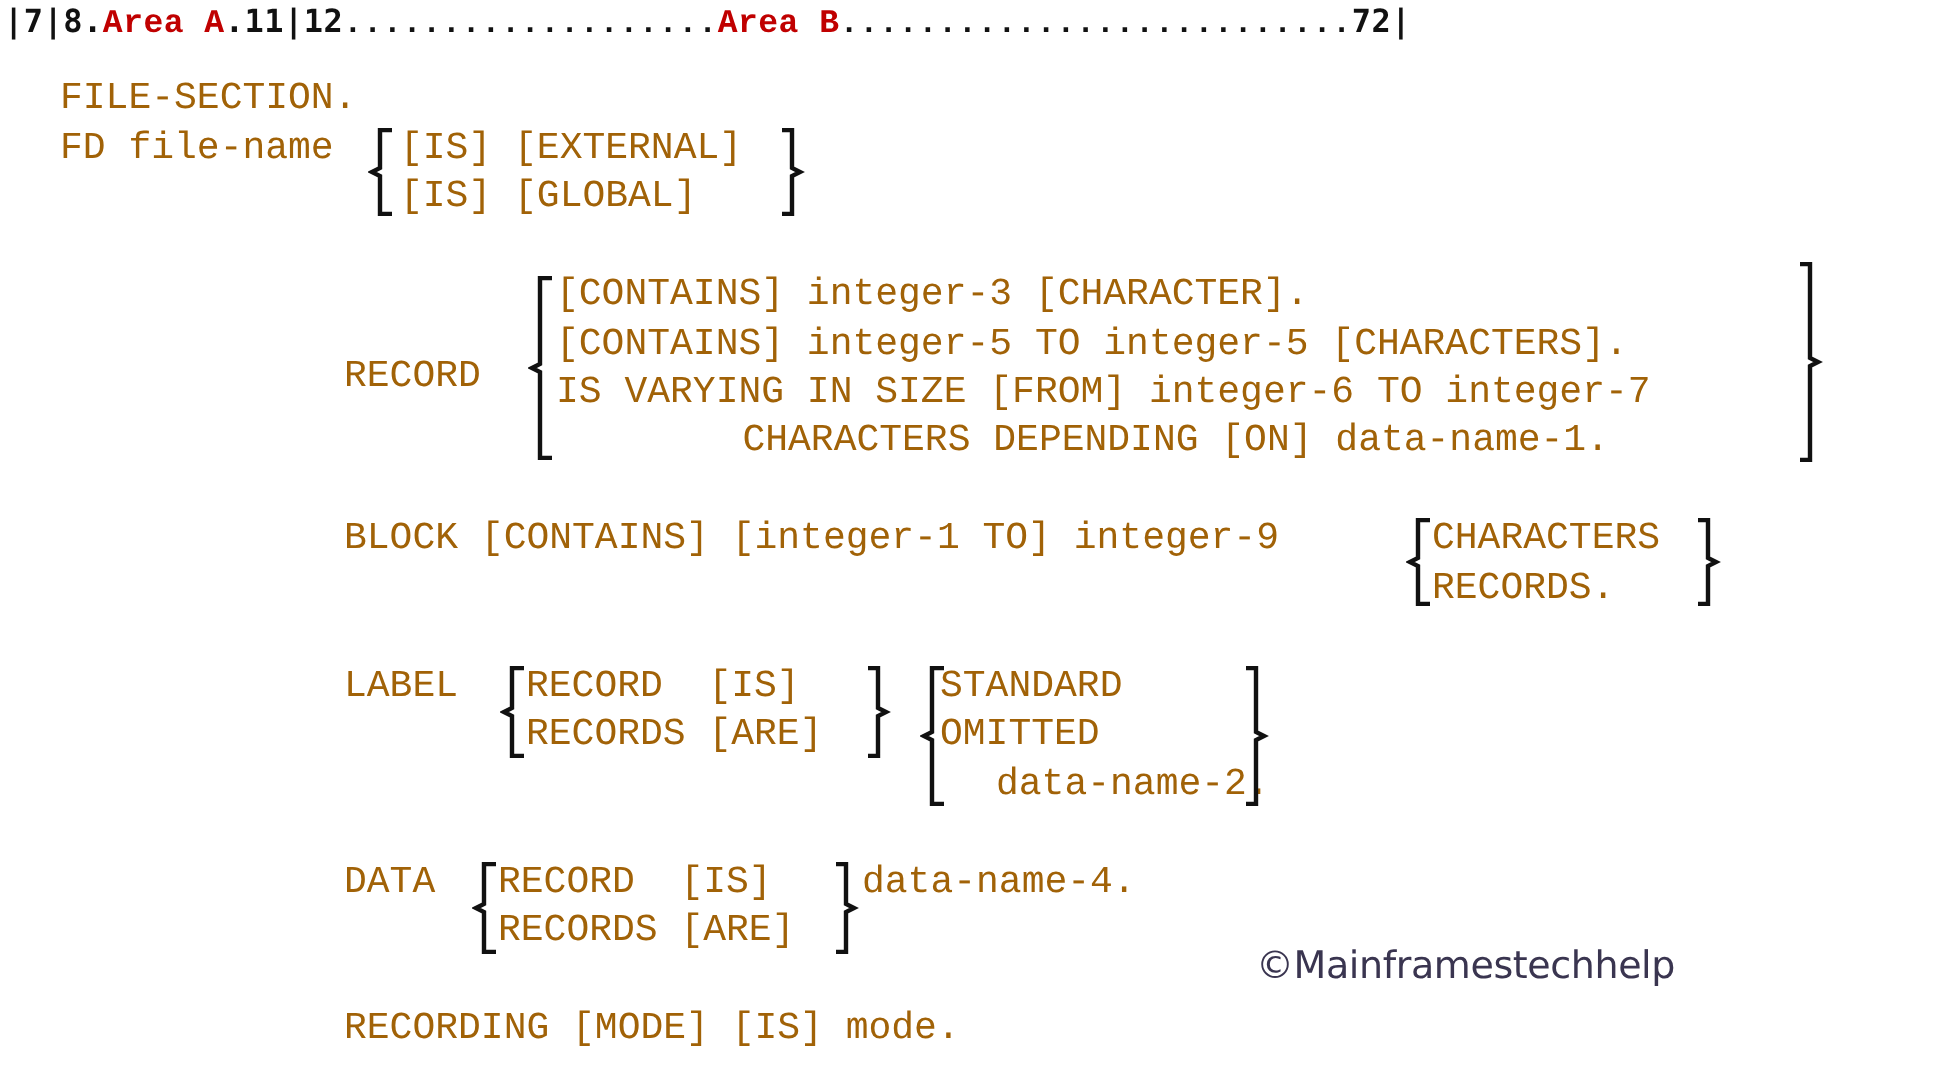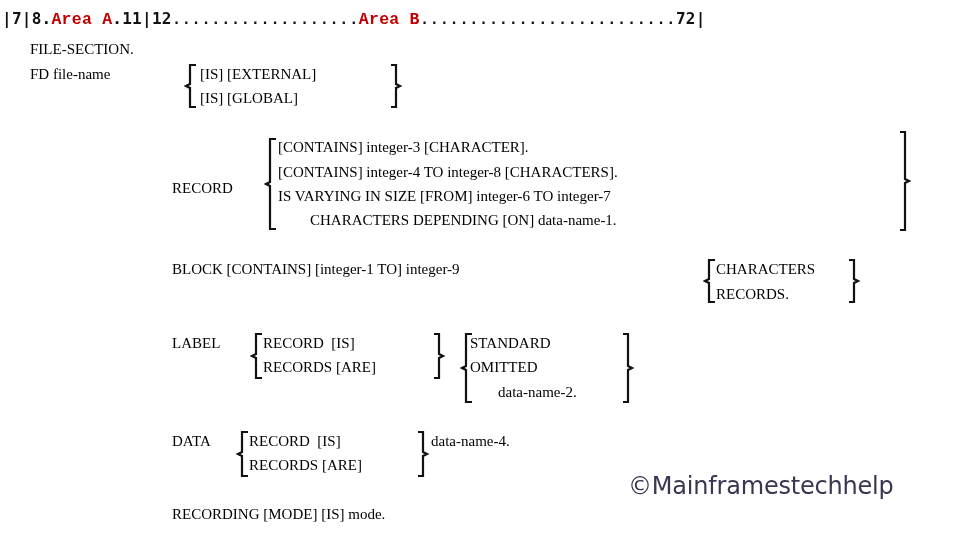--- a/index.html
+++ b/index.html
@@ -1,33 +1,33 @@
 <!DOCTYPE html>
 <html><head>
 <meta charset="utf-8">
 <style>
   html, body { margin:0; padding:0; background:#ffffff; }
   body { width:968px; height:545px; position:relative; overflow:hidden; }
   .ruler {
     position:absolute; left:2px; top:1px; white-space:pre;
     font-family:"DejaVu Sans Mono", monospace; font-weight:bold;
-    font-size:16px; color:#111; letter-spacing:0.25px; line-height:36px;
+    font-size:16px; color:#111; letter-spacing:0.25px; line-height:20px;
   }
   .ruler .area { color:#c00000; font-family:"Liberation Mono", monospace; font-weight:bold; font-size:16.5px; }
   .ruler .dots { font-family:"Liberation Mono", monospace; font-weight:bold; }
   .t {
     position:absolute; white-space:pre;
-    font-family:Liberation Serif, serif; font-size:15px;
-    color:#000000; line-height:24.5px;
+    font-family:Liberation Mono, monospace; font-size:19px;
+    color:#a16207; line-height:24.5px;
   }
   .brace { position:absolute; }
   .brace path { fill:none; stroke:#111; stroke-width:2.2; }
   .wm {
     position:absolute; left:628px; top:472px;
-    font-family:"DejaVu Sans", sans-serif; font-size:24px; color:#3a3550;
+    font-family:"DejaVu Sans", sans-serif; font-size:19px; color:#3a3550;
     letter-spacing:-0.2px;
   }
 </style>
 </head>
 <body>
 
 <div class="ruler"><span>|7|8.</span><span class="area">Area A</span><span>.11|12</span><span class="dots">...................</span><span class="area">Area B</span><span class="dots">..........................</span><span>72|</span></div>
 
 <div class="t" style="left:30px;top:37px;">FILE-SECTION.</div>
 
@@ -39,21 +39,21 @@
 <div class="t" style="left:200px;top:86px;">[IS] [GLOBAL]</div>
 <svg class="brace" style="left:389px;top:64px;" width="14" height="44">
     <path d="M2,1 L7,1 L7,20 L11,22 L7,24 L7,43 L2,43"></path>
   </svg>
 
 <div class="t" style="left:172px;top:135px;margin-top:41px;">RECORD</div>
 <svg class="brace" style="left:264px;top:138px;" width="14" height="92">
     <path d="M12,1 L6,1 L6,44 L2,46 L6,48 L6,91 L12,91"></path>
   </svg>
 <div class="t" style="left:278px;top:135px;">[CONTAINS] integer-3 [CHARACTER].</div>
-<div class="t" style="left:278px;top:160px;">[CONTAINS] integer-4 TO integer-8 [CHARACTERS].</div>
+<div class="t" style="left:278px;top:160px;">[CONTAINS] integer-5 TO integer-5 [CHARACTERS].</div>
 <div class="t" style="left:278px;top:184px;text-align:right;">IS VARYING IN SIZE [FROM] integer-6 TO integer-7</div>
 <div class="t" style="left:280px;top:208px;">        CHARACTERS DEPENDING [ON] data-name-1.</div>
 <svg class="brace" style="left:898px;top:131px;" width="14" height="100">
     <path d="M2,1 L7,1 L7,48 L11,50 L7,52 L7,99 L2,99"></path>
   </svg>
 
 <div class="t" style="left:172px;top:257px;">BLOCK [CONTAINS] [integer-1 TO] integer-9</div>
 <svg class="brace" style="left:703px;top:259px;" width="14" height="44">
     <path d="M12,1 L6,1 L6,20 L2,22 L6,24 L6,43 L12,43"></path>
   </svg>

